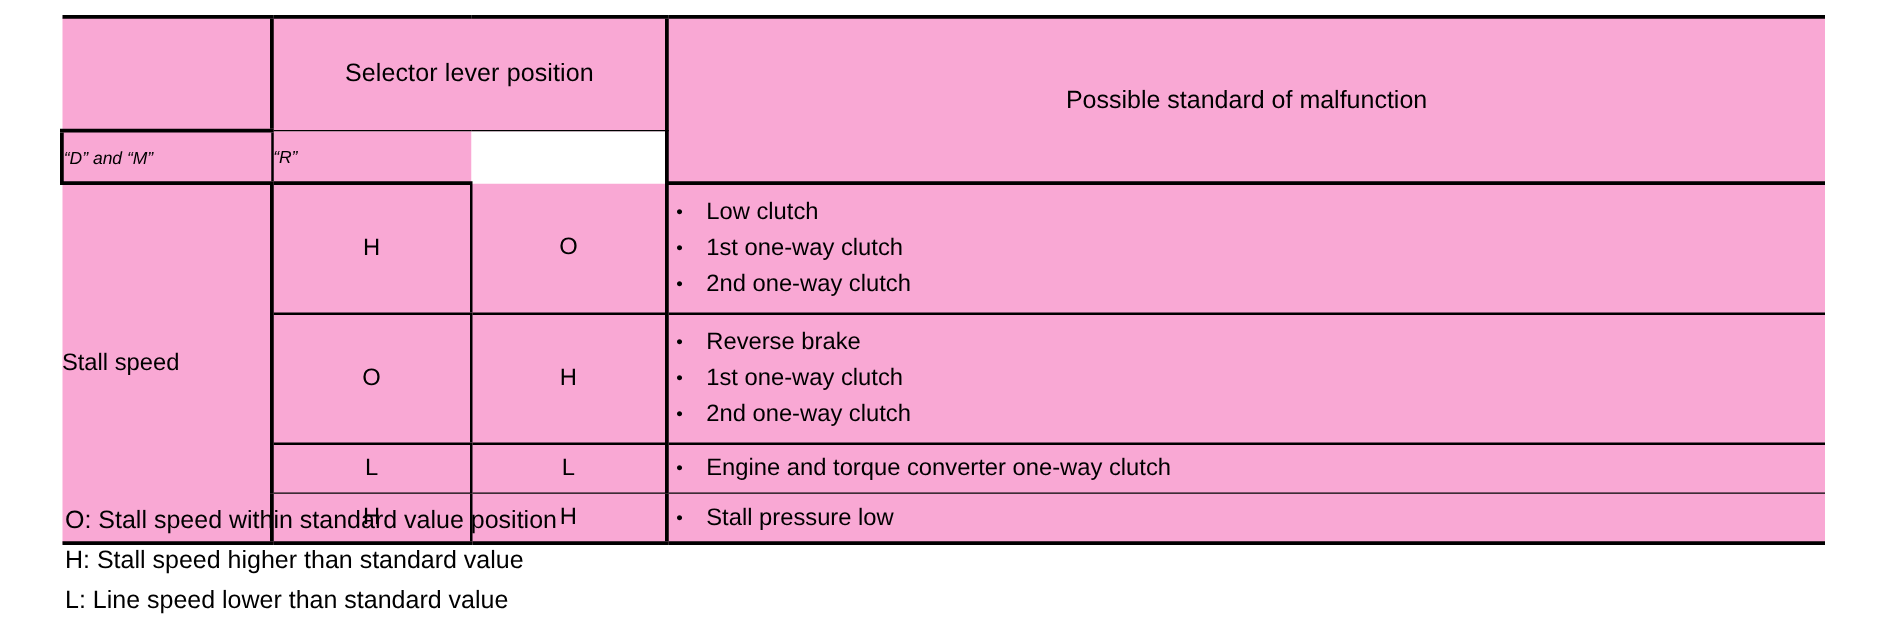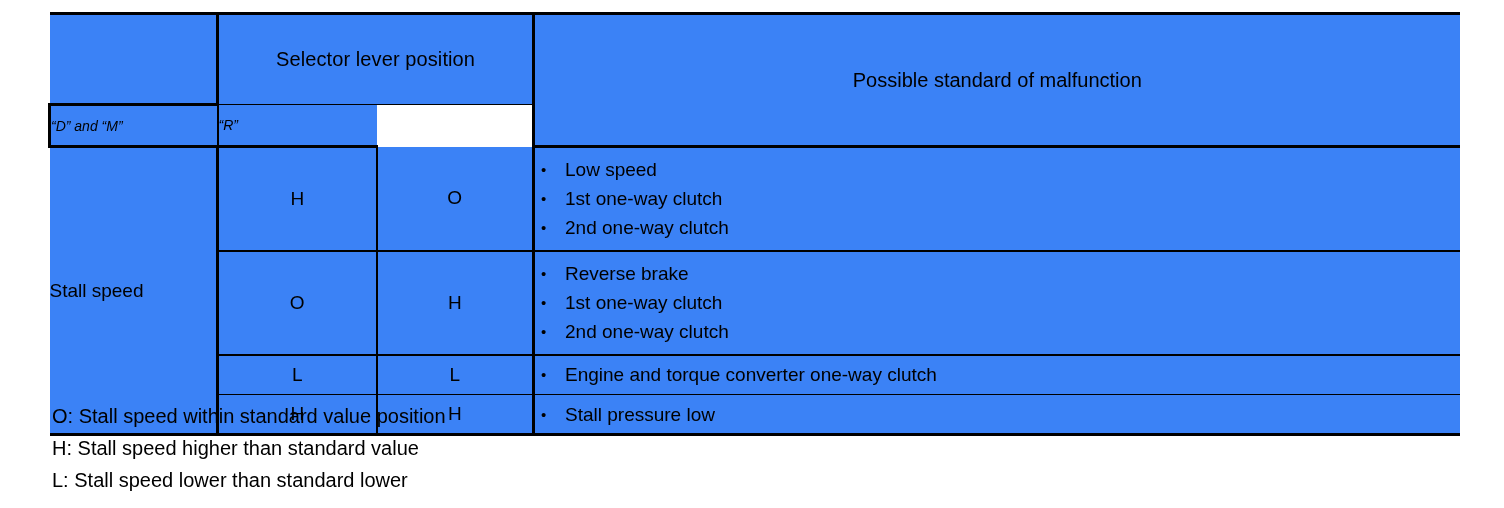--- a/index.html
+++ b/index.html
@@ -28,21 +28,21 @@
     left: 48px;
     top: 12px;
     width: 1410px;
     border-collapse: collapse;
     table-layout: fixed;
   }
   .diag-table td, .diag-table th {
     padding: 0;
     font-weight: normal;
     vertical-align: middle;
-    background: #3b82f6;
+    background: #f9a8d4;
   }
 
   
   .col-label  { width: 168px; }
   .col-dm     { width: 159px; }
   .col-r      { width: 157px; }
   .col-mal    { width: 926px; }
 
   
   .bt-thick { border-top: 3px solid #000; }
@@ -148,21 +148,21 @@
     </thead>
 
     <tbody>
 
       <tr class="row-tall">
         <td class="row-label bb-thick" rowspan="4">Stall speed</td>
         <td class="cell-center bb-thin bl-thick">H</td>
         <td class="cell-center bb-thin bl-thin">O</td>
         <td class="mal-cell bb-thin bl-thick">
           <ul class="bullets">
-            <li>Low speed</li>
+            <li>Low clutch</li>
             <li>1st one-way clutch</li>
             <li>2nd one-way clutch</li>
           </ul>
         </td>
       </tr>
 
       <tr class="row-tall">
         <td class="cell-center bb-thin bl-thick">O</td>
         <td class="cell-center bb-thin bl-thin">H</td>
         <td class="mal-cell bb-thin bl-thick">
@@ -193,16 +193,16 @@
           </ul>
         </td>
       </tr>
 
     </tbody>
   </table>
 
   <div class="legend">
     <div class="legend-line">O: Stall speed within standard value position</div>
     <div class="legend-line">H: Stall speed higher than standard value</div>
-    <div class="legend-line">L: Stall speed lower than standard lower</div>
+    <div class="legend-line">L: Line speed lower than standard value</div>
   </div>
 
 </div>
 
 </body></html>

